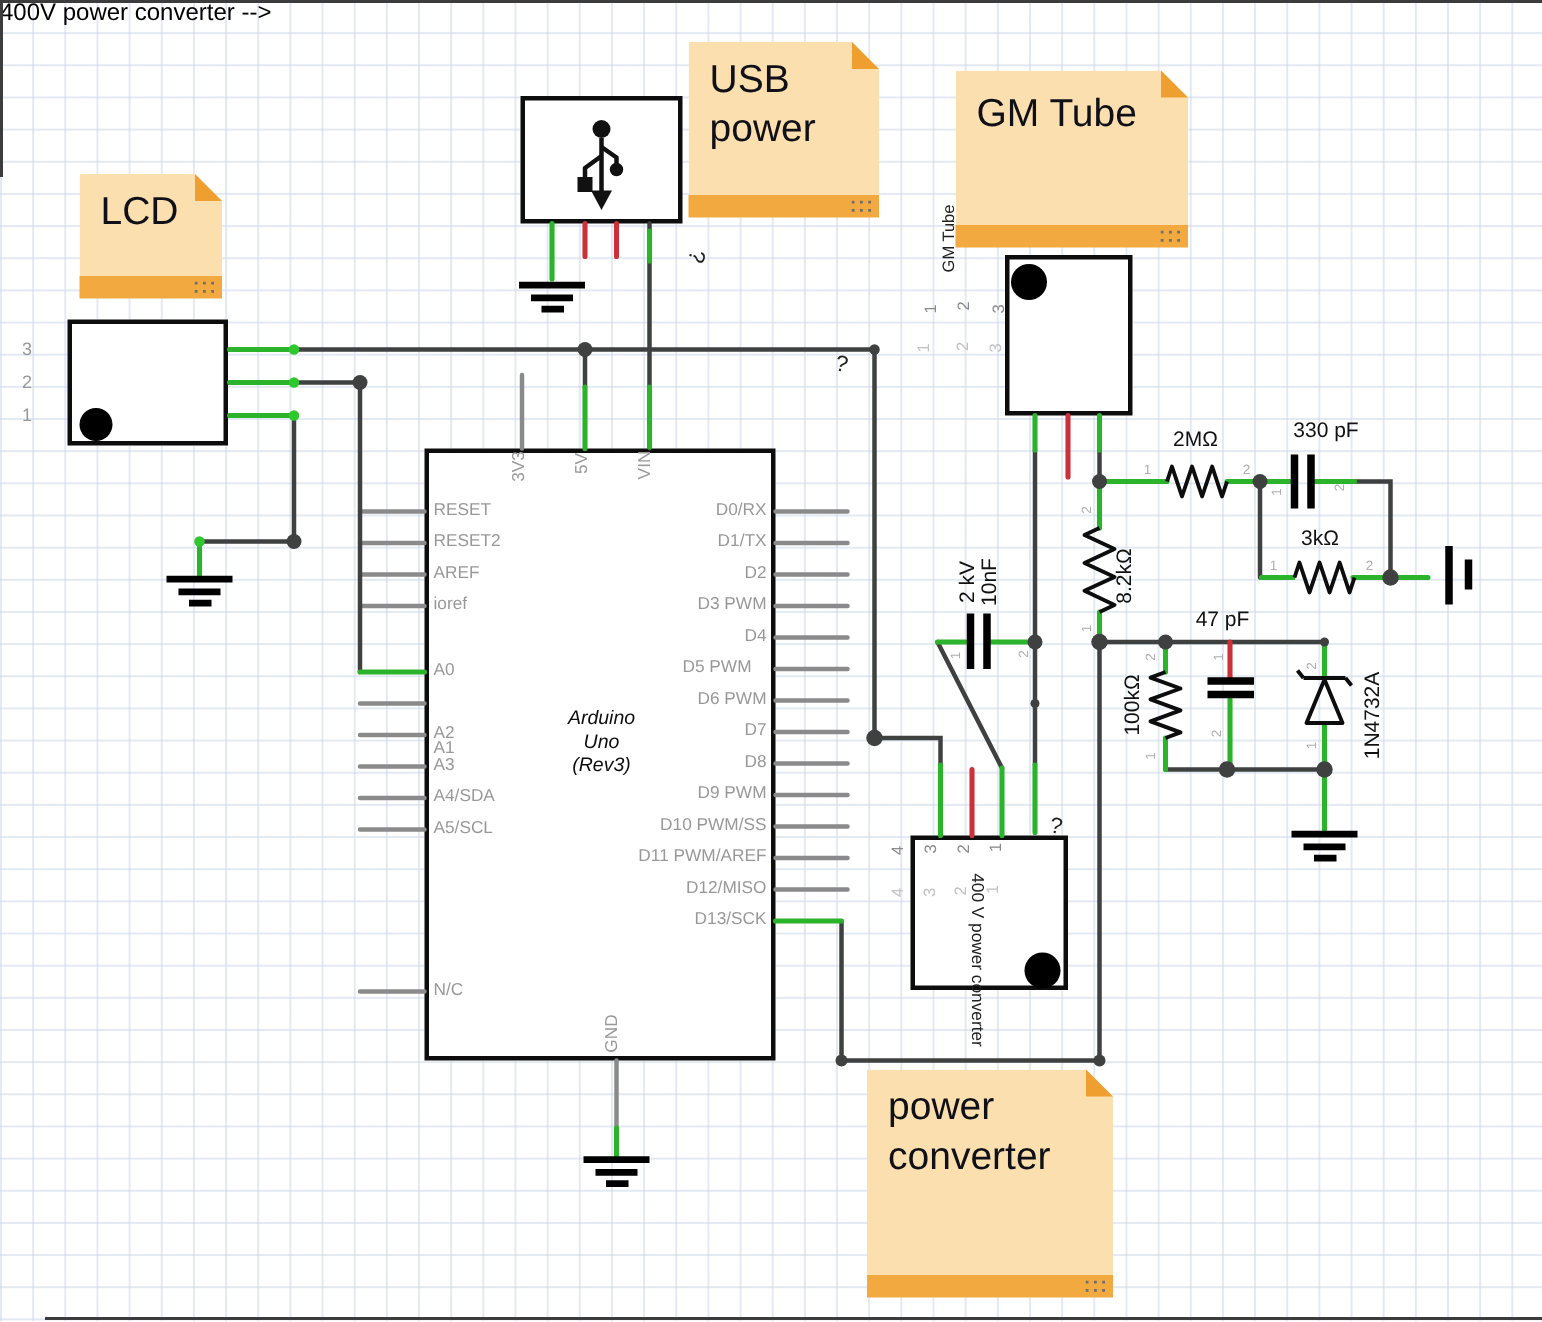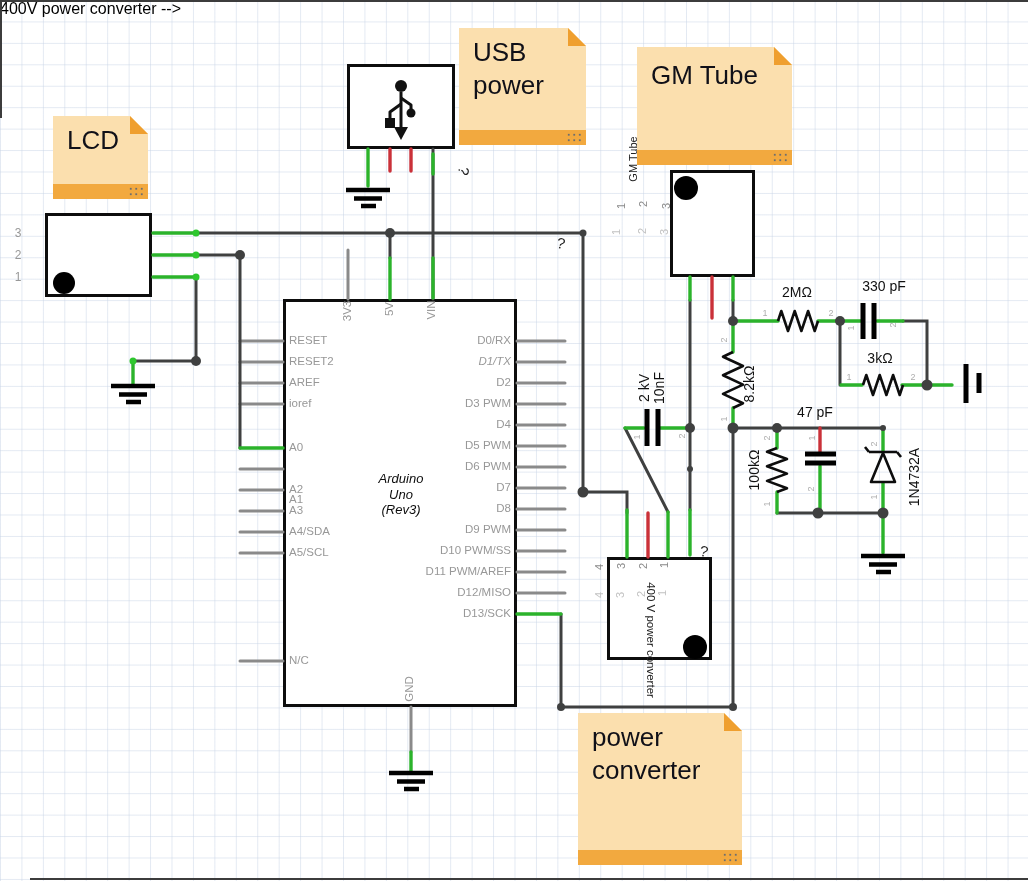--- a/index.html
+++ b/index.html
@@ -239,25 +239,25 @@
   <div class="lbl pingray" style="left:289px;top:441px;">A0</div>
   <div class="lbl pingray" style="left:289px;top:462px;margin-top:31px;">A1</div>
   <div class="lbl pingray" style="left:289px;top:483px;">A2</div>
   <div class="lbl pingray" style="left:289px;top:504px;">A3</div>
   <div class="lbl pingray" style="left:289px;top:525px;">A4/SDA</div>
   <div class="lbl pingray" style="left:289px;top:546px;">A5/SCL</div>
   <div class="lbl pingray" style="left:289px;top:654px;">N/C</div>
 
   
   <div class="lbl pingray pinrt" style="left:329px;width:182px;top:334px;">D0/RX</div>
-  <div class="lbl pingray pinrt" style="left:329px;width:182px;top:355px;font-style:italic;">D1/TX</div>
+  <div class="lbl pingray pinrt" style="left:329px;width:182px;top:355px;">D1/TX</div>
   <div class="lbl pingray pinrt" style="left:329px;width:182px;top:376px;">D2</div>
   <div class="lbl pingray pinrt" style="left:329px;width:182px;top:397px;">D3 PWM</div>
   <div class="lbl pingray pinrt" style="left:329px;width:182px;top:418px;">D4</div>
-  <div class="lbl pingray pinrt" style="left:329px;width:182px;top:439px;">D5 PWM</div>
+  <div class="lbl pingray pinrt" style="left:319px;width:182px;top:439px;">D5 PWM</div>
   <div class="lbl pingray pinrt" style="left:329px;width:182px;top:460px;">D6 PWM</div>
   <div class="lbl pingray pinrt" style="left:329px;width:182px;top:481px;">D7</div>
   <div class="lbl pingray pinrt" style="left:329px;width:182px;top:502px;">D8</div>
   <div class="lbl pingray pinrt" style="left:329px;width:182px;top:523px;">D9 PWM</div>
   <div class="lbl pingray pinrt" style="left:329px;width:182px;top:544px;">D10 PWM/SS</div>
   <div class="lbl pingray pinrt" style="left:329px;width:182px;top:565px;">D11 PWM/AREF</div>
   <div class="lbl pingray pinrt" style="left:329px;width:182px;top:586px;">D12/MISO</div>
   <div class="lbl pingray pinrt" style="left:329px;width:182px;top:607px;">D13/SCK</div>
 
   

